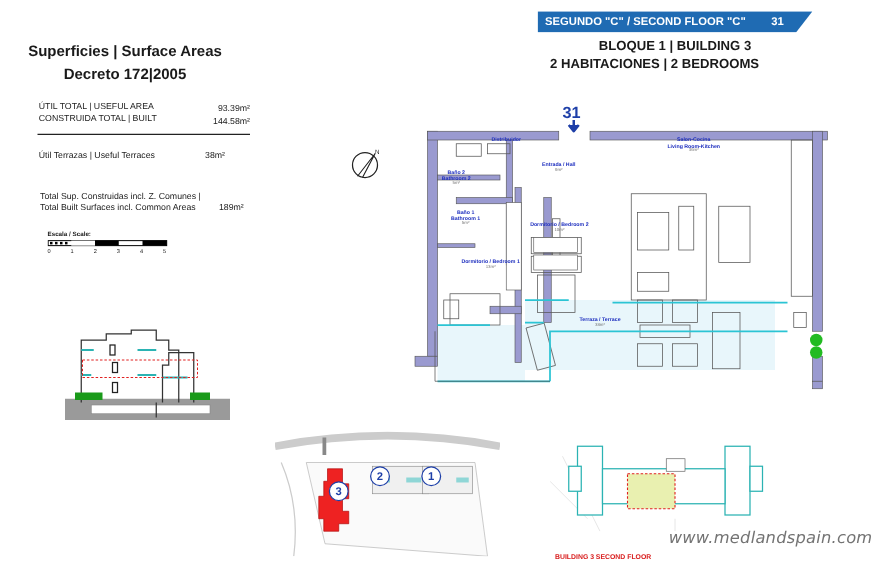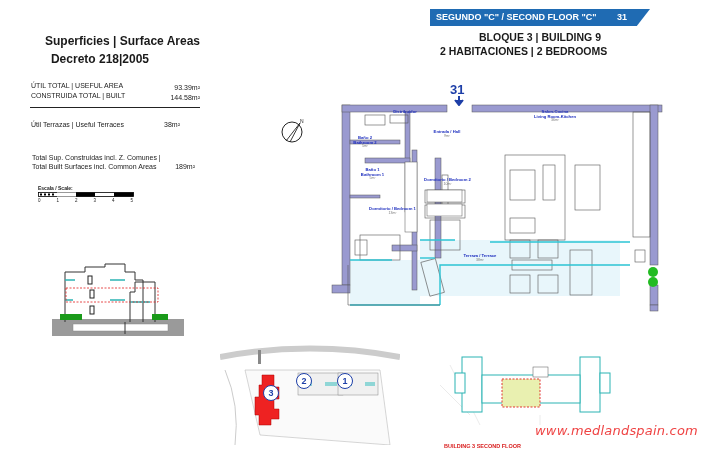--- a/index.html
+++ b/index.html
@@ -1,44 +1,44 @@
 <!DOCTYPE html>
 <html><head>
 <meta charset="utf-8">
 <style>
   html, body { margin:0; padding:0; }
   body { width:705px; height:454px; background:#ffffff; position:relative; overflow:hidden;
          font-family:"Liberation Sans", sans-serif; color:#1a1a1a; }
   .abs { position:absolute; }
-  .title1 { left:0; width:200px; top:34px; text-align:right; font-weight:bold; font-size:12px; }
+  .title1 { left:0; width:200px; top:34px; text-align:center; font-weight:bold; font-size:12px; }
   .title2 { left:0; width:200px; top:52px; text-align:center; font-weight:bold; font-size:12px; }
   .row { font-size:7px; color:#222; }
   .val { font-size:7px; color:#222; text-align:right; width:60px; }
   .hr { background:#222; height:1px; }
   .banner { left:430px; top:9px; width:220px; height:17px; background:#1f6bb3;
             clip-path:polygon(0 0,100% 0,94% 100%,0 100%); color:#fff; font-weight:bold;
             font-size:9px; line-height:17px; padding-left:6px; box-sizing:border-box; }
   .banner span { margin-right:18px; }
   .bt1 { left:440px; width:200px; top:31px; text-align:center; font-weight:bold; font-size:10.5px; }
   .bt2 { left:440px; width:200px; top:45px; text-align:left; font-weight:bold; font-size:10.5px; }
   .scale-title { left:38px; top:185px; font-size:5px; font-weight:bold; }
   .scale-labels { left:38px; top:198px; width:95px; display:flex; justify-content:space-between; font-size:4.5px; }
   .unit-no { left:450px; top:82px; color:#1e3fa8; font-weight:bold; font-size:13px; }
   .room-label { font-size:4.2px; color:#1e2fbf; font-weight:bold; text-align:center; line-height:1.1; }
   .room-label small { display:block; font-weight:normal; color:#777; font-size:3.5px; }
-  .watermark { left:535px; top:423px; font-size:13px; color:#ef4444; font-style:italic; letter-spacing:0.2px; font-family:"DejaVu Sans", sans-serif; }
+  .watermark { left:535px; top:423px; font-size:13px; color:#737373; font-style:italic; letter-spacing:0.2px; font-family:"DejaVu Sans", sans-serif; }
   .red-caption { left:444px; top:443px; font-size:5.5px; color:#d92020; font-weight:bold; }
   .pin { width:14px; height:14px; border-radius:50%; border:1.5px solid #1e3fa8; background:#fff; color:#1e3fa8;
          font-size:9px; font-weight:bold; text-align:center; line-height:14px; }
 </style>
 </head>
 <body>
 
 <div class="abs title1">Superficies | Surface Areas</div>
-<div class="abs title2">Decreto 218|2005</div>
+<div class="abs title2">Decreto 172|2005</div>
 
 <div class="abs row" style="left:31px;top:82px;">ÚTIL TOTAL | USEFUL  AREA</div>
 <div class="abs val" style="left:140px;top:84px;">93.39m²</div>
 <div class="abs row" style="left:31px;top:92px;">CONSTRUIDA TOTAL | BUILT</div>
 <div class="abs val" style="left:140px;top:94px;">144.58m²</div>
 <div class="abs hr" style="left:30px;top:107px;width:170px;"></div>
 
 <div class="abs row" style="left:31px;top:121px;">Útil Terrazas | Useful Terraces</div>
 <div class="abs val" style="left:120px;top:121px;">38m²</div>
 
@@ -92,21 +92,21 @@
   <g fill="#1a9a1a">
       <rect x="10" y="52" width="22" height="6"></rect>
       <rect x="102" y="52" width="16" height="6"></rect>
     </g>
 </svg>
 
 <div class="abs banner">
   <span>SEGUNDO  "C" / SECOND FLOOR "C"</span>
   <span>31</span>
 </div>
-<div class="abs bt1">BLOQUE 3 | BUILDING 9</div>
+<div class="abs bt1">BLOQUE 1 | BUILDING 3</div>
 <div class="abs bt2">2 HABITACIONES | 2 BEDROOMS</div>
 
 <svg class="abs" style="left:278px;top:116px;" width="30" height="30">
   <circle cx="14" cy="16" r="10" fill="none" stroke="#222" stroke-width="1"></circle>
   <path d="M8 25 L22 7 M12 26 L22 7" stroke="#222" stroke-width="0.9" fill="none"></path>
   <text x="22" y="7" font-size="5" fill="#222" font-family="Liberation Sans, sans-serif">N</text>
 </svg>
 
 <div class="abs unit-no">31</div>
 <svg class="abs" style="left:454px;top:96px;" width="10" height="10">

